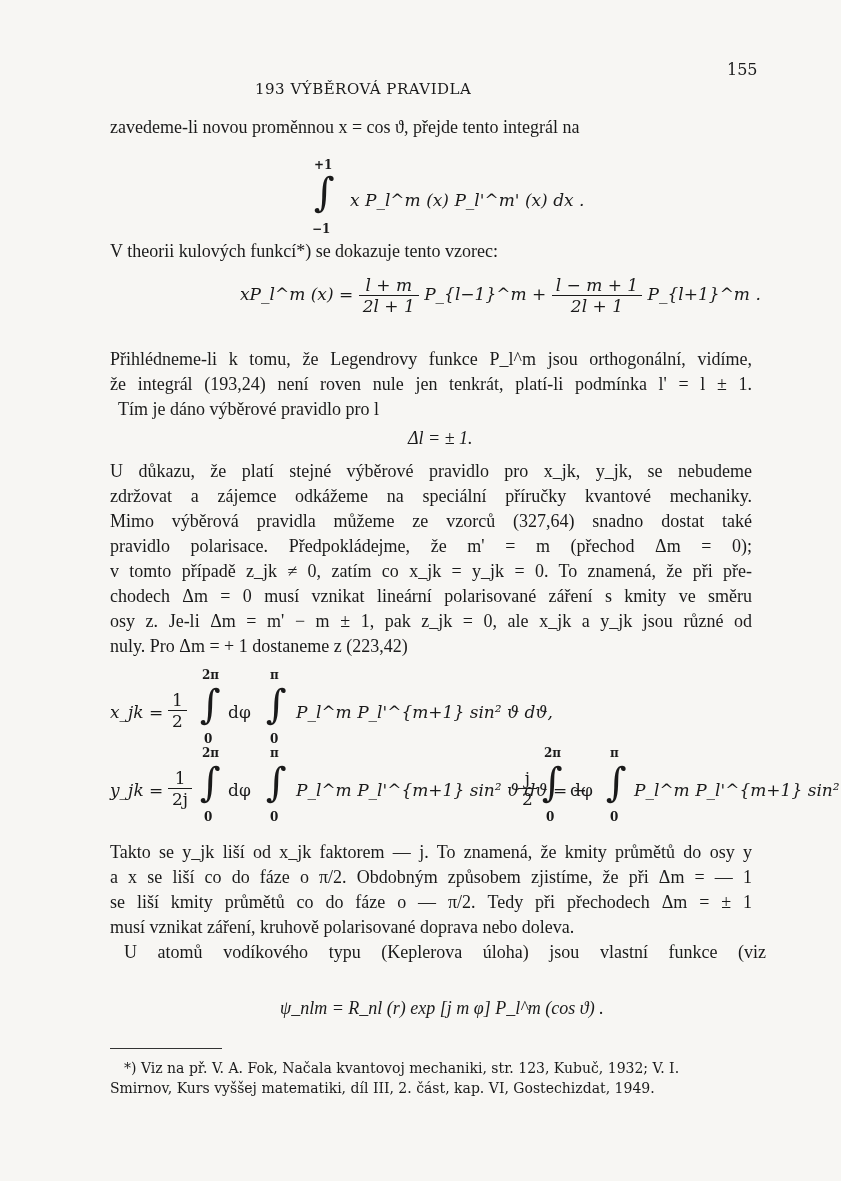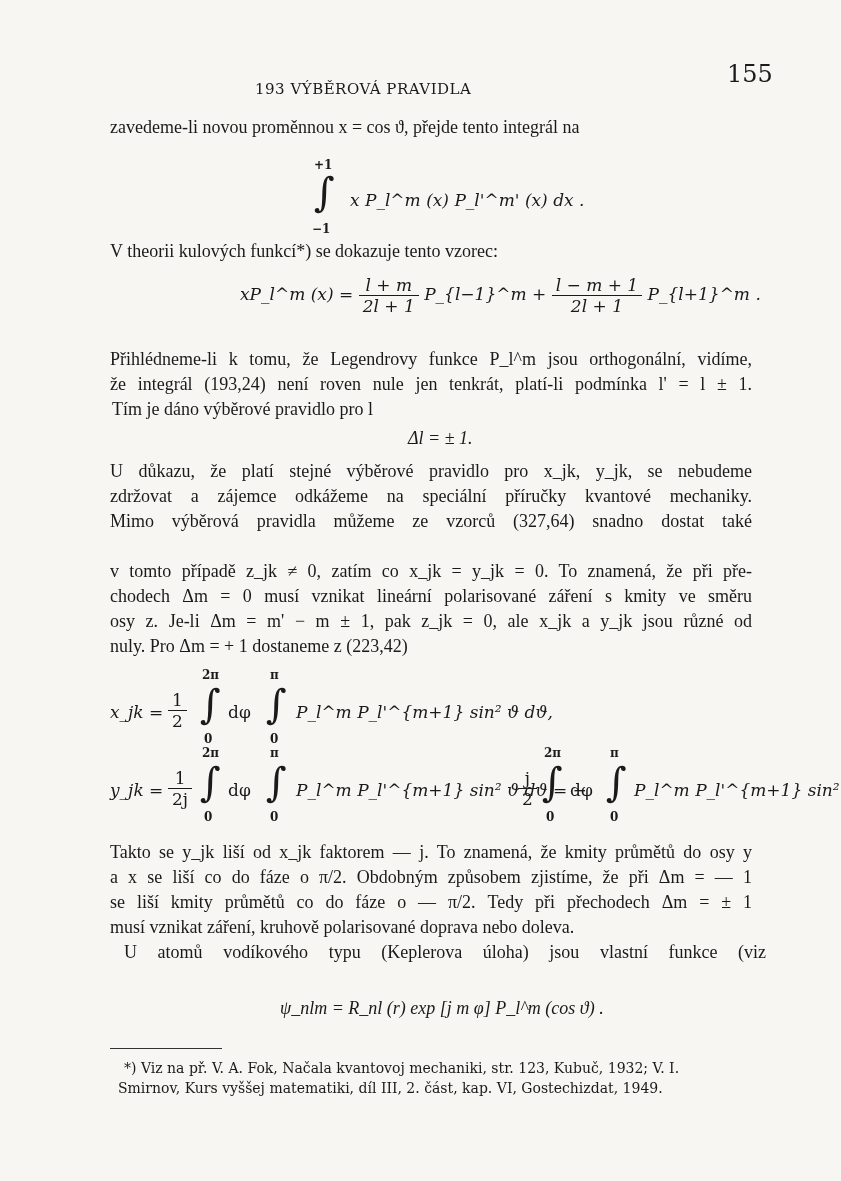--- a/index.html
+++ b/index.html
@@ -6,21 +6,21 @@
   body {
     width: 841px; height: 1181px; overflow: hidden;
     background: #f7f6f3;
     font-family: "DejaVu Serif", "Liberation Serif", serif;
     color: #1a1a1a;
     position: relative;
   }
   .page { position: absolute; left: 0; top: 0; width: 841px; height: 1181px; }
   .abs { position: absolute; white-space: nowrap; }
   .header-title { left: 255px; top: 64px; font-size: 15px; letter-spacing: 0.5px; margin-top: 16px; }
-  .page-num { left: 727px; top: 60px; font-size: 24px; }
+  .page-num { left: 727px; top: 60px; font-size: 16px; }
   .line { font-size: 18px; font-family: Liberation Serif, serif; }
   .just { text-align: justify; text-align-last: justify; width: 642px; }
   i, .i { font-style: italic; }
   .eq { font-size: 17px; }
   .frac { display: inline-block; vertical-align: middle; text-align: center; }
   .frac .num { display: block; padding: 0 4px; border-bottom: 1.3px solid #1a1a1a; }
   .frac .den { display: block; padding: 0 4px; }
   .int { font-size: 40px; line-height: 1; vertical-align: middle; font-family: "DejaVu Serif", serif; }
   .lim { position: absolute; font-size: 12px; font-weight: bold; }
   .footrule { position: absolute; left: 110px; top: 1048px; width: 112px; border-top: 1px solid #333; }
@@ -55,27 +55,28 @@
     <span>+</span>
     <span class="frac">
       <span class="num i">l − m + 1</span>
       <span class="den i">2l + 1</span>
     </span>
     <span class="i">P_{l+1}^m .</span>
   </div>
 
   <div class="abs line just" style="left:110px; top:349px;">Přihlédneme-li k tomu, že Legendrovy funkce P_l^m jsou orthogonální, vidíme,</div>
   <div class="abs line just" style="left:110px; top:374px;">že integrál (193,24) není roven nule jen tenkrát, platí-li podmínka l' = l ± 1.</div>
-  <div class="abs line" style="left:112px; top:399px;">Tím je dáno výběrové pravidlo pro l</div>
+  <div class="abs line" style="left:118px; top:399px;">Tím je dáno výběrové pravidlo pro l</div>
 
   <div class="abs line i" style="left:408px; top:428px;">Δl = ± 1.</div>
 
   <div class="abs line just" style="left:110px; top:461px;">U důkazu, že platí stejné výběrové pravidlo pro x_jk, y_jk, se nebudeme</div>
   <div class="abs line just" style="left:110px; top:486px;">zdržovat a zájemce odkážeme na speciální příručky kvantové mechaniky.</div>
   <div class="abs line just" style="left:110px; top:511px;">Mimo výběrová pravidla můžeme ze vzorců (327,64) snadno dostat také</div>
+  <div class="abs line just" style="left:110px; top:536px;">pravidlo polarisace. Předpokládejme, že m' = m (přechod Δm = 0);</div>
   <div class="abs line just" style="left:110px; top:561px;">v tomto případě z_jk ≠ 0, zatím co x_jk = y_jk = 0. To znamená, že při pře-</div>
   <div class="abs line just" style="left:110px; top:586px;">chodech Δm = 0 musí vznikat lineární polarisované záření s kmity ve směru</div>
   <div class="abs line just" style="left:110px; top:611px;">osy z. Je-li Δm = m' − m ± 1, pak z_jk = 0, ale x_jk a y_jk jsou různé od</div>
   <div class="abs line" style="left:110px; top:636px;">nuly. Pro Δm = + 1 dostaneme z (223,42)</div>
 
   <div class="abs eq" style="left:110px; top:668px; width:640px; height:80px;">
     <span class="abs i" style="left:0; top:34px;">x_jk =</span>
     <span class="abs frac" style="left:58px; top:22px;">
       <span class="num">1</span>
       <span class="den">2</span>
@@ -121,14 +122,14 @@
   <div class="abs line just" style="left:110px; top:842px;">Takto se y_jk liší od x_jk faktorem — j. To znamená, že kmity průmětů do osy y</div>
   <div class="abs line just" style="left:110px; top:867px;">a x se liší co do fáze o π/2. Obdobným způsobem zjistíme, že při Δm = — 1</div>
   <div class="abs line just" style="left:110px; top:892px;">se liší kmity průmětů co do fáze o — π/2. Tedy při přechodech Δm = ± 1</div>
   <div class="abs line" style="left:110px; top:917px;">musí vznikat záření, kruhově polarisované doprava nebo doleva.</div>
   <div class="abs line just" style="left:124px; top:942px;">U atomů vodíkového typu (Keplerova úloha) jsou vlastní funkce (viz</div>
 
   <div class="abs line i" style="left:280px; top:998px;">ψ_nlm = R_nl (r) exp [j m φ] P_l^m (cos ϑ) .</div>
 
   <div class="footrule"></div>
   <div class="abs foot" style="left:124px; top:1060px;">*) Viz na př. V. A. Fok, Načala kvantovoj mechaniki, str. 123, Kubuč, 1932; V. I.</div>
-  <div class="abs foot" style="left:110px; top:1080px;margin-left:8px;">Smirnov, Kurs vyššej matematiki, díl III, 2. část, kap. VI, Gostechizdat, 1949.</div>
+  <div class="abs foot" style="left:110px; top:1080px;">Smirnov, Kurs vyššej matematiki, díl III, 2. část, kap. VI, Gostechizdat, 1949.</div>
 </div>
 
 </body></html>

